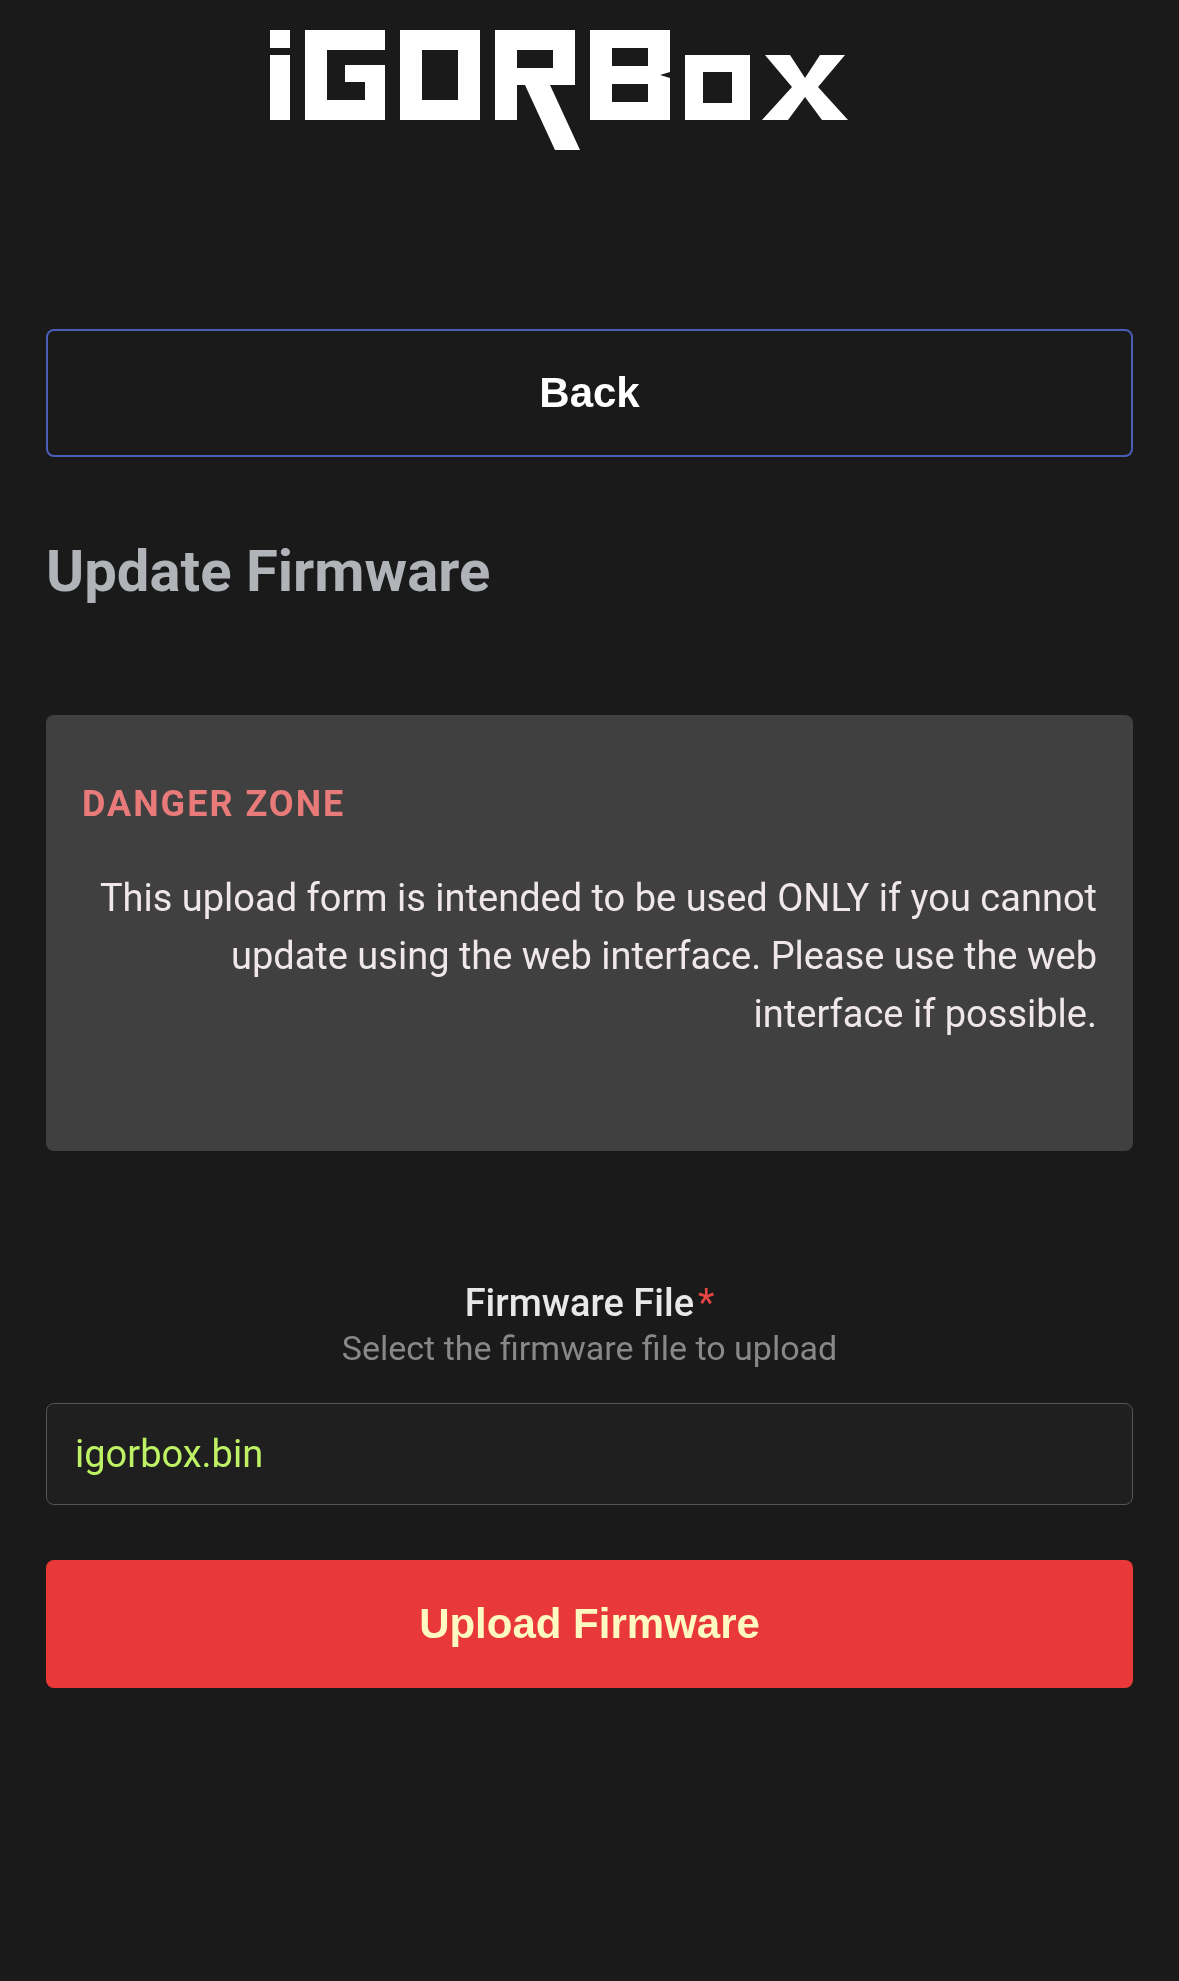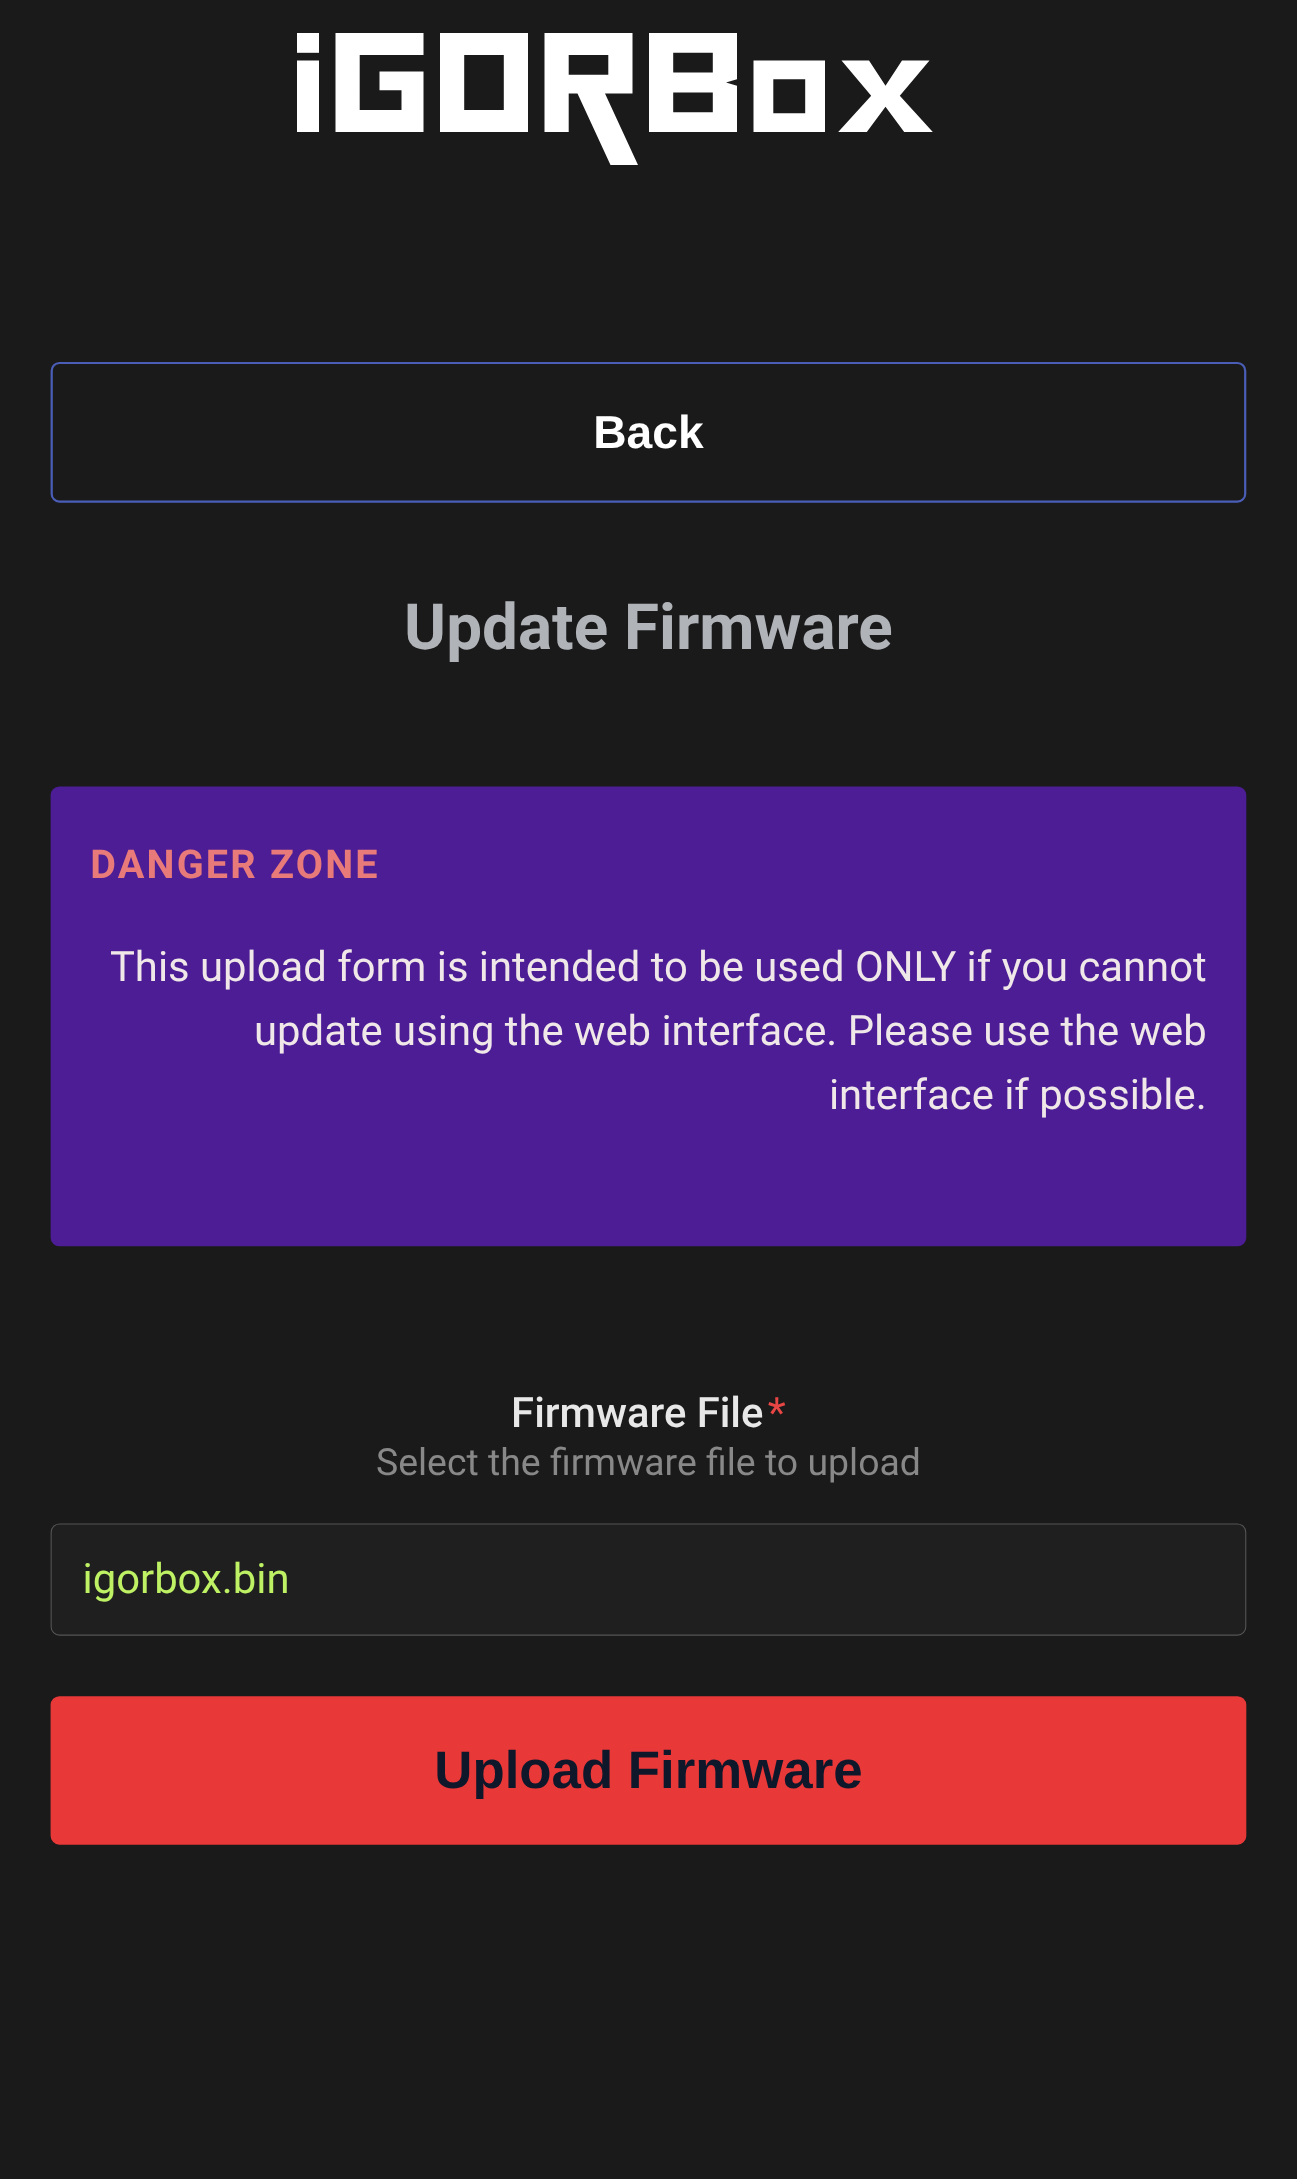--- a/index.html
+++ b/index.html
@@ -33,30 +33,29 @@
       border: 2px solid #4a5eb8;
       border-radius: 8px;
       color: #fff;
       font-size: 42px;
       font-weight: 600;
       padding: 38px 0;
       cursor: pointer;
       margin-bottom: 80px;
     }
     .page-title {
-      text-align: center;
       font-size: 58px;
       font-weight: 700;
       color: #b0b3b8;
       margin-bottom: 110px;
     }
     .danger-box {
-      background: #4c1d95;
+      background: #404040;
       border-radius: 8px;
-      padding: 50px 36px 70px 36px;
+      padding: 68px 36px 70px 36px;
       margin-bottom: 130px;
     }
     .danger-title {
       color: #e87a7a;
       font-size: 36px;
       font-weight: 700;
       letter-spacing: 2px;
       margin-bottom: 45px;
     }
     .danger-text {
@@ -96,22 +95,22 @@
       font-size: 38px;
       color: #bef264;
       text-align: left;
       margin-bottom: 55px;
     }
     .upload-button {
       width: 100%;
       background: #e83838;
       border: none;
       border-radius: 8px;
-      color: #0f172a;
-      font-size: 48px;
+      color: #fef9c3;
+      font-size: 42px;
       font-weight: 600;
       padding: 40px 0;
       cursor: pointer;
       text-align: center;
     }
   </style>
 </head>
 <body>
 
 <div class="container">

